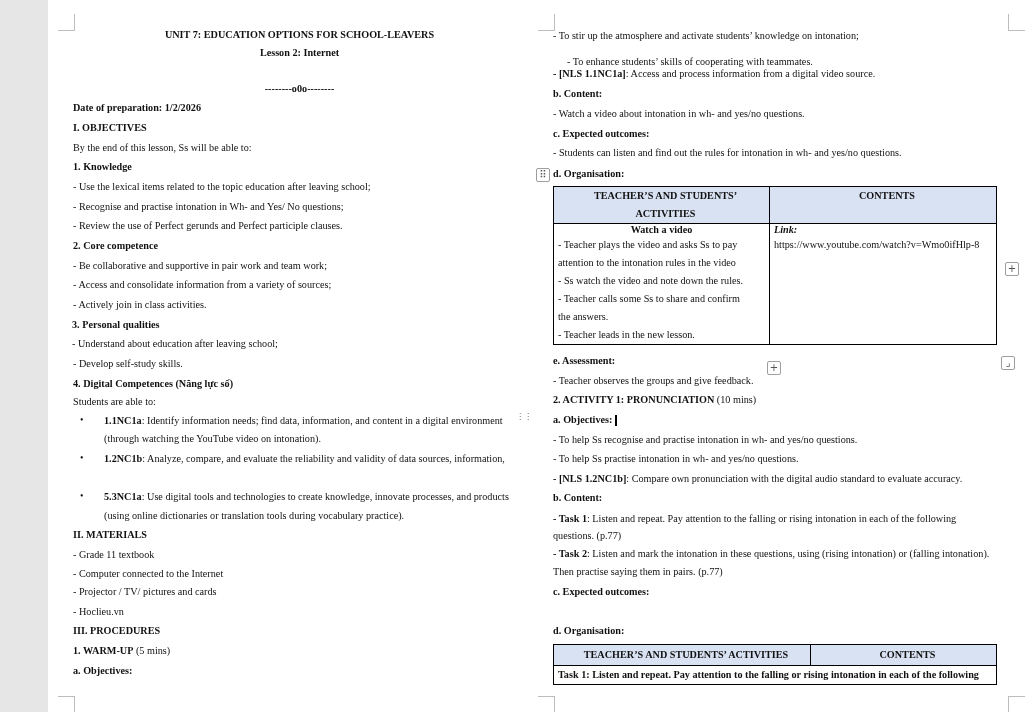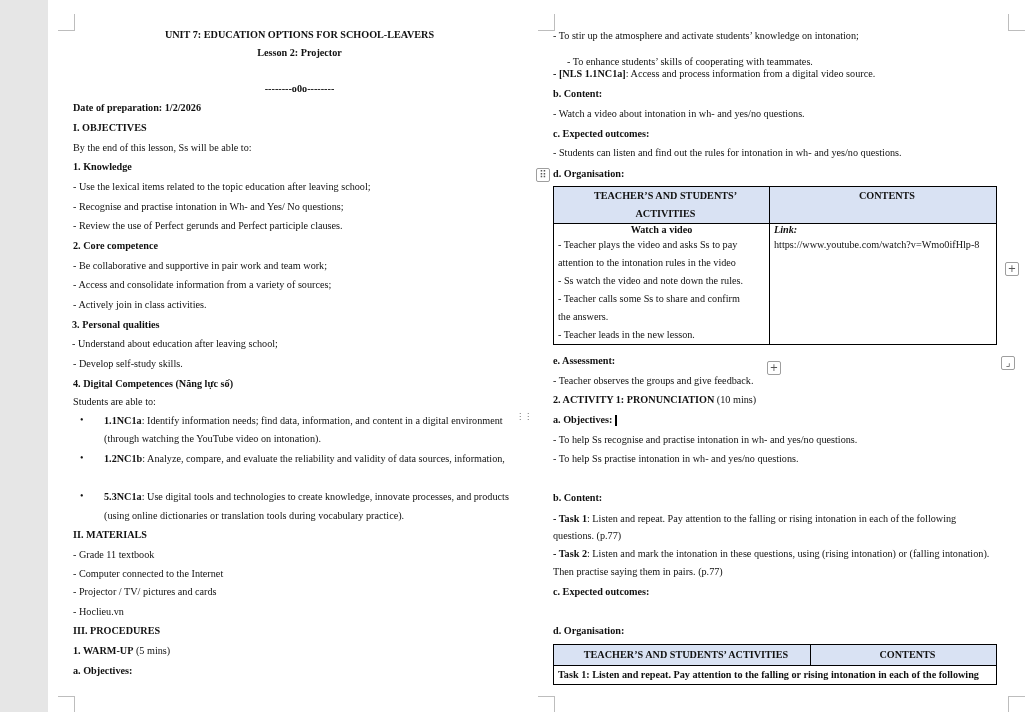--- a/index.html
+++ b/index.html
@@ -24,21 +24,21 @@
 </head>
 <body>
 
 <div class="page" id="page-left">
   <div class="corner" style="left:10px;top:14px;border-right-width:1px;border-bottom-width:1px;"></div>
   <div class="corner" style="left:479px;top:14px;border-left-width:1px;border-bottom-width:1px;"></div>
   <div class="corner" style="left:10px;top:696px;border-right-width:1px;border-top-width:1px;"></div>
   <div class="corner" style="left:479px;top:696px;border-left-width:1px;border-top-width:1px;"></div>
 
   <div class="ln b c" style="left:0;width:503px;top:29px;">UNIT 7: EDUCATION OPTIONS FOR SCHOOL-LEAVERS</div>
-  <div class="ln b c" style="left:0;width:503px;top:47px;">Lesson 2: Projector</div>
+  <div class="ln b c" style="left:0;width:503px;top:47px;">Lesson 2: Internet</div>
   <div class="ln b c" style="left:0;width:503px;top:83px;">--------o0o--------</div>
 
   <div class="ln b" style="left:25px;top:102px;">Date of preparation: 1/2/2026</div>
   <div class="ln b" style="left:25px;top:122px;">I. OBJECTIVES</div>
   <div class="ln" style="left:25px;top:142px;">By the end of this lesson, Ss will be able to:</div>
   <div class="ln b" style="left:25px;top:161px;">1. Knowledge</div>
   <div class="ln" style="left:25px;top:181px;">- Use the lexical items related to the topic education after leaving school;</div>
   <div class="ln" style="left:25px;top:201px;">- Recognise and practise intonation in Wh- and Yes/ No questions;</div>
   <div class="ln" style="left:25px;top:220px;">- Review the use of Perfect gerunds and Perfect participle clauses.</div>
   <div class="ln b" style="left:25px;top:240px;">2. Core competence</div>
@@ -115,20 +115,21 @@
   <div class="ctrl" style="left:489px;top:262px;">+</div>
   <div class="ctrl" style="left:251px;top:361px;">+</div>
   <div class="ctrl" style="left:485px;top:356px;">⌟</div>
 
   <div class="ln b" style="left:37px;top:355px;">e. Assessment:</div>
   <div class="ln" style="left:37px;top:375px;">- Teacher observes the groups and give feedback.</div>
   <div class="ln" style="left:37px;top:394px;"><span class="b">2. ACTIVITY 1: PRONUNCIATION</span><span> (10 mins)</span></div>
   <div class="ln b" style="left:37px;top:414px;"><span>a. Objectives:</span><span class="cursor"></span></div>
   <div class="ln" style="left:37px;top:434px;">- To help Ss recognise and practise intonation in wh- and yes/no questions.</div>
   <div class="ln" style="left:37px;top:453px;">- To help Ss practise intonation in wh- and yes/no questions.</div>
+  <div class="ln" style="left:37px;top:473px;"><span class="b">- [NLS 1.2NC1b]</span><span>: Compare own pronunciation with the digital audio standard to evaluate accuracy.</span></div>
   <div class="ln b" style="left:37px;top:492px;">b. Content:</div>
   <div class="ln" style="left:37px;top:513px;"><span class="b">- Task 1</span><span>: Listen and repeat. Pay attention to the falling or rising intonation in each of the following</span></div>
   <div class="ln" style="left:37px;top:530px;">questions. (p.77)</div>
   <div class="ln" style="left:37px;top:548px;"><span class="b">- Task 2</span><span>: Listen and mark the intonation in these questions, using (rising intonation) or (falling intonation).</span></div>
   <div class="ln" style="left:37px;top:566px;">Then practise saying them in pairs. (p.77)</div>
   <div class="ln b" style="left:37px;top:586px;">c. Expected outcomes:</div>
   <div class="ln" style="left:37px;top:621px;margin-top:24px;">- Students can practise intonation in wh- and yes/no questions.</div>
   <div class="ln b" style="left:37px;top:625px;">d. Organisation:</div>
 
   <table class="org" style="left:37px;top:644px;width:444px;">

